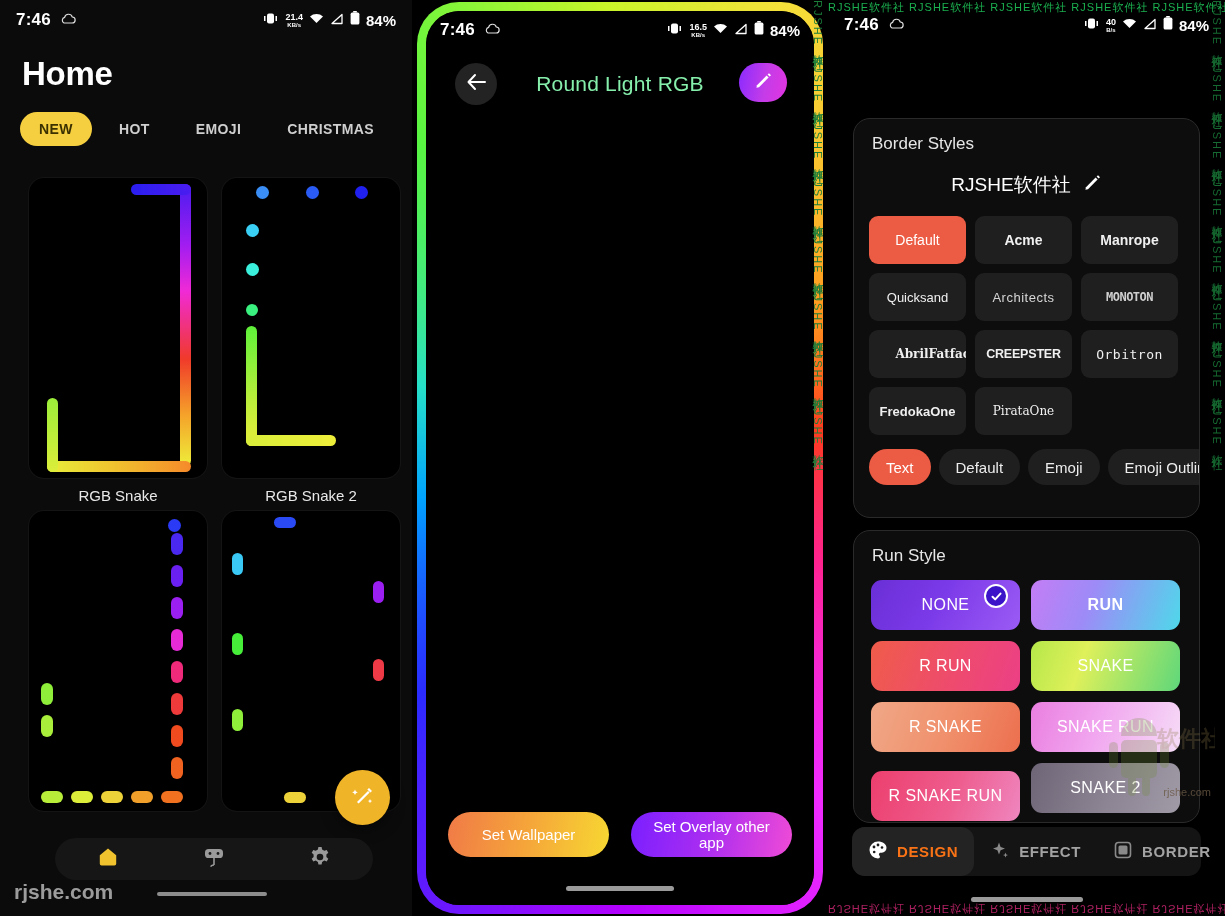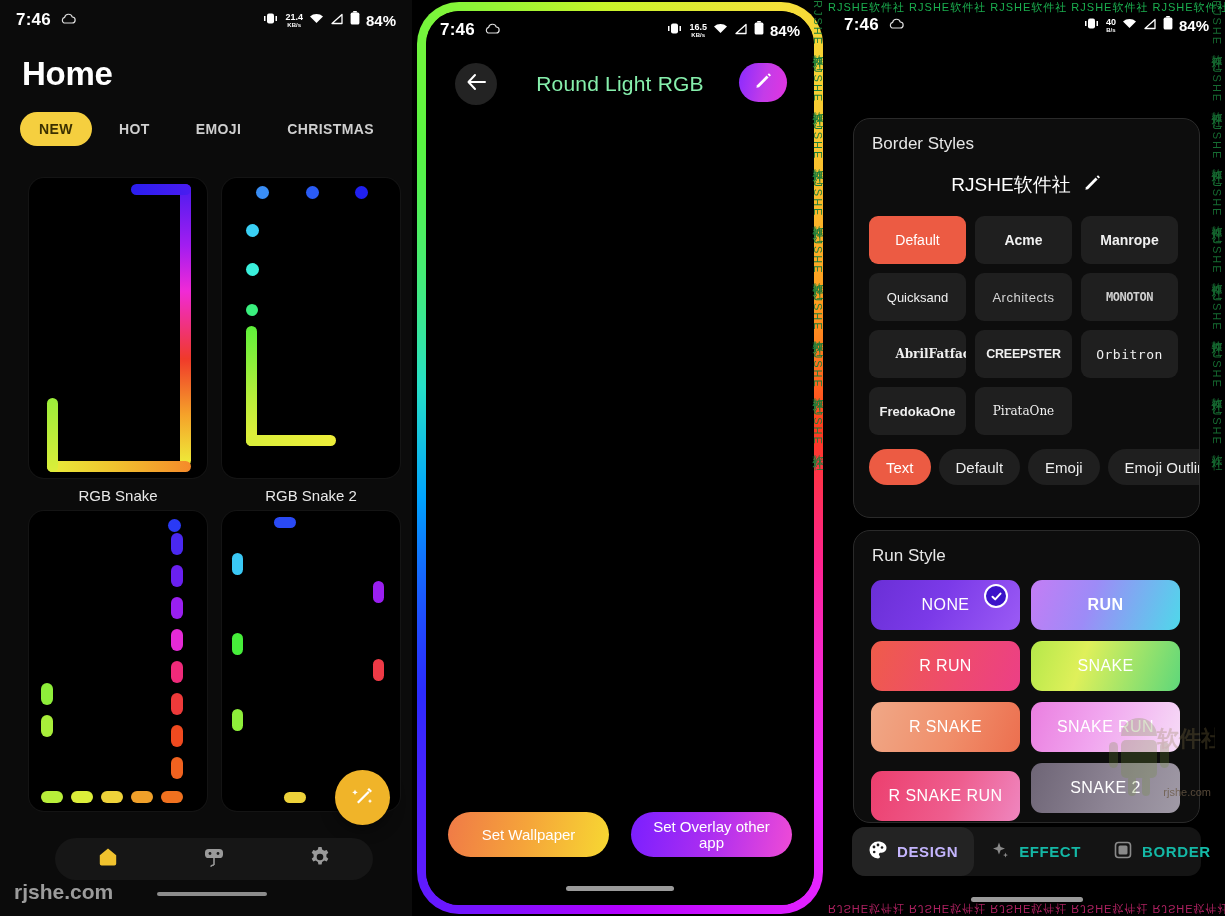--- a/index.html
+++ b/index.html
@@ -207,23 +207,23 @@
     border-radius: 50%; background: #3b13c9; border: 2px solid #fff;
     display: flex; align-items: center; justify-content: center;
   }
   .p3-tabbar {
     position: absolute; left: 24px; bottom: 40px; width: 349px; height: 49px;
     background: #141414; border-radius: 13px; display: flex; align-items: center;
   }
   .p3-tab {
     display: flex; align-items: center; gap: 9px; height: 49px;
     padding: 0 16px; border-radius: 13px;
-    color: #14b8a6; font-size: 15px; font-weight: 700; letter-spacing: .6px;
-  }
-  .p3-tab.active { background: #232323; color: #c4b5fd; }
+    color: #a3a3a3; font-size: 15px; font-weight: 700; letter-spacing: .6px;
+  }
+  .p3-tab.active { background: #232323; color: #f97316; }
   .p3-home-ind {
     position: absolute; left: 50%; transform: translateX(-50%); bottom: 14px;
     width: 112px; height: 5px; background: #9a9a9a; border-radius: 3px;
   }
 
   
   .wm-top {
     position: absolute; left: 828px; top: 0; width: 397px; height: 16px;
     color: #1db954; font-size: 11px; white-space: nowrap; overflow: hidden;
     letter-spacing: 1px; opacity: .95;

